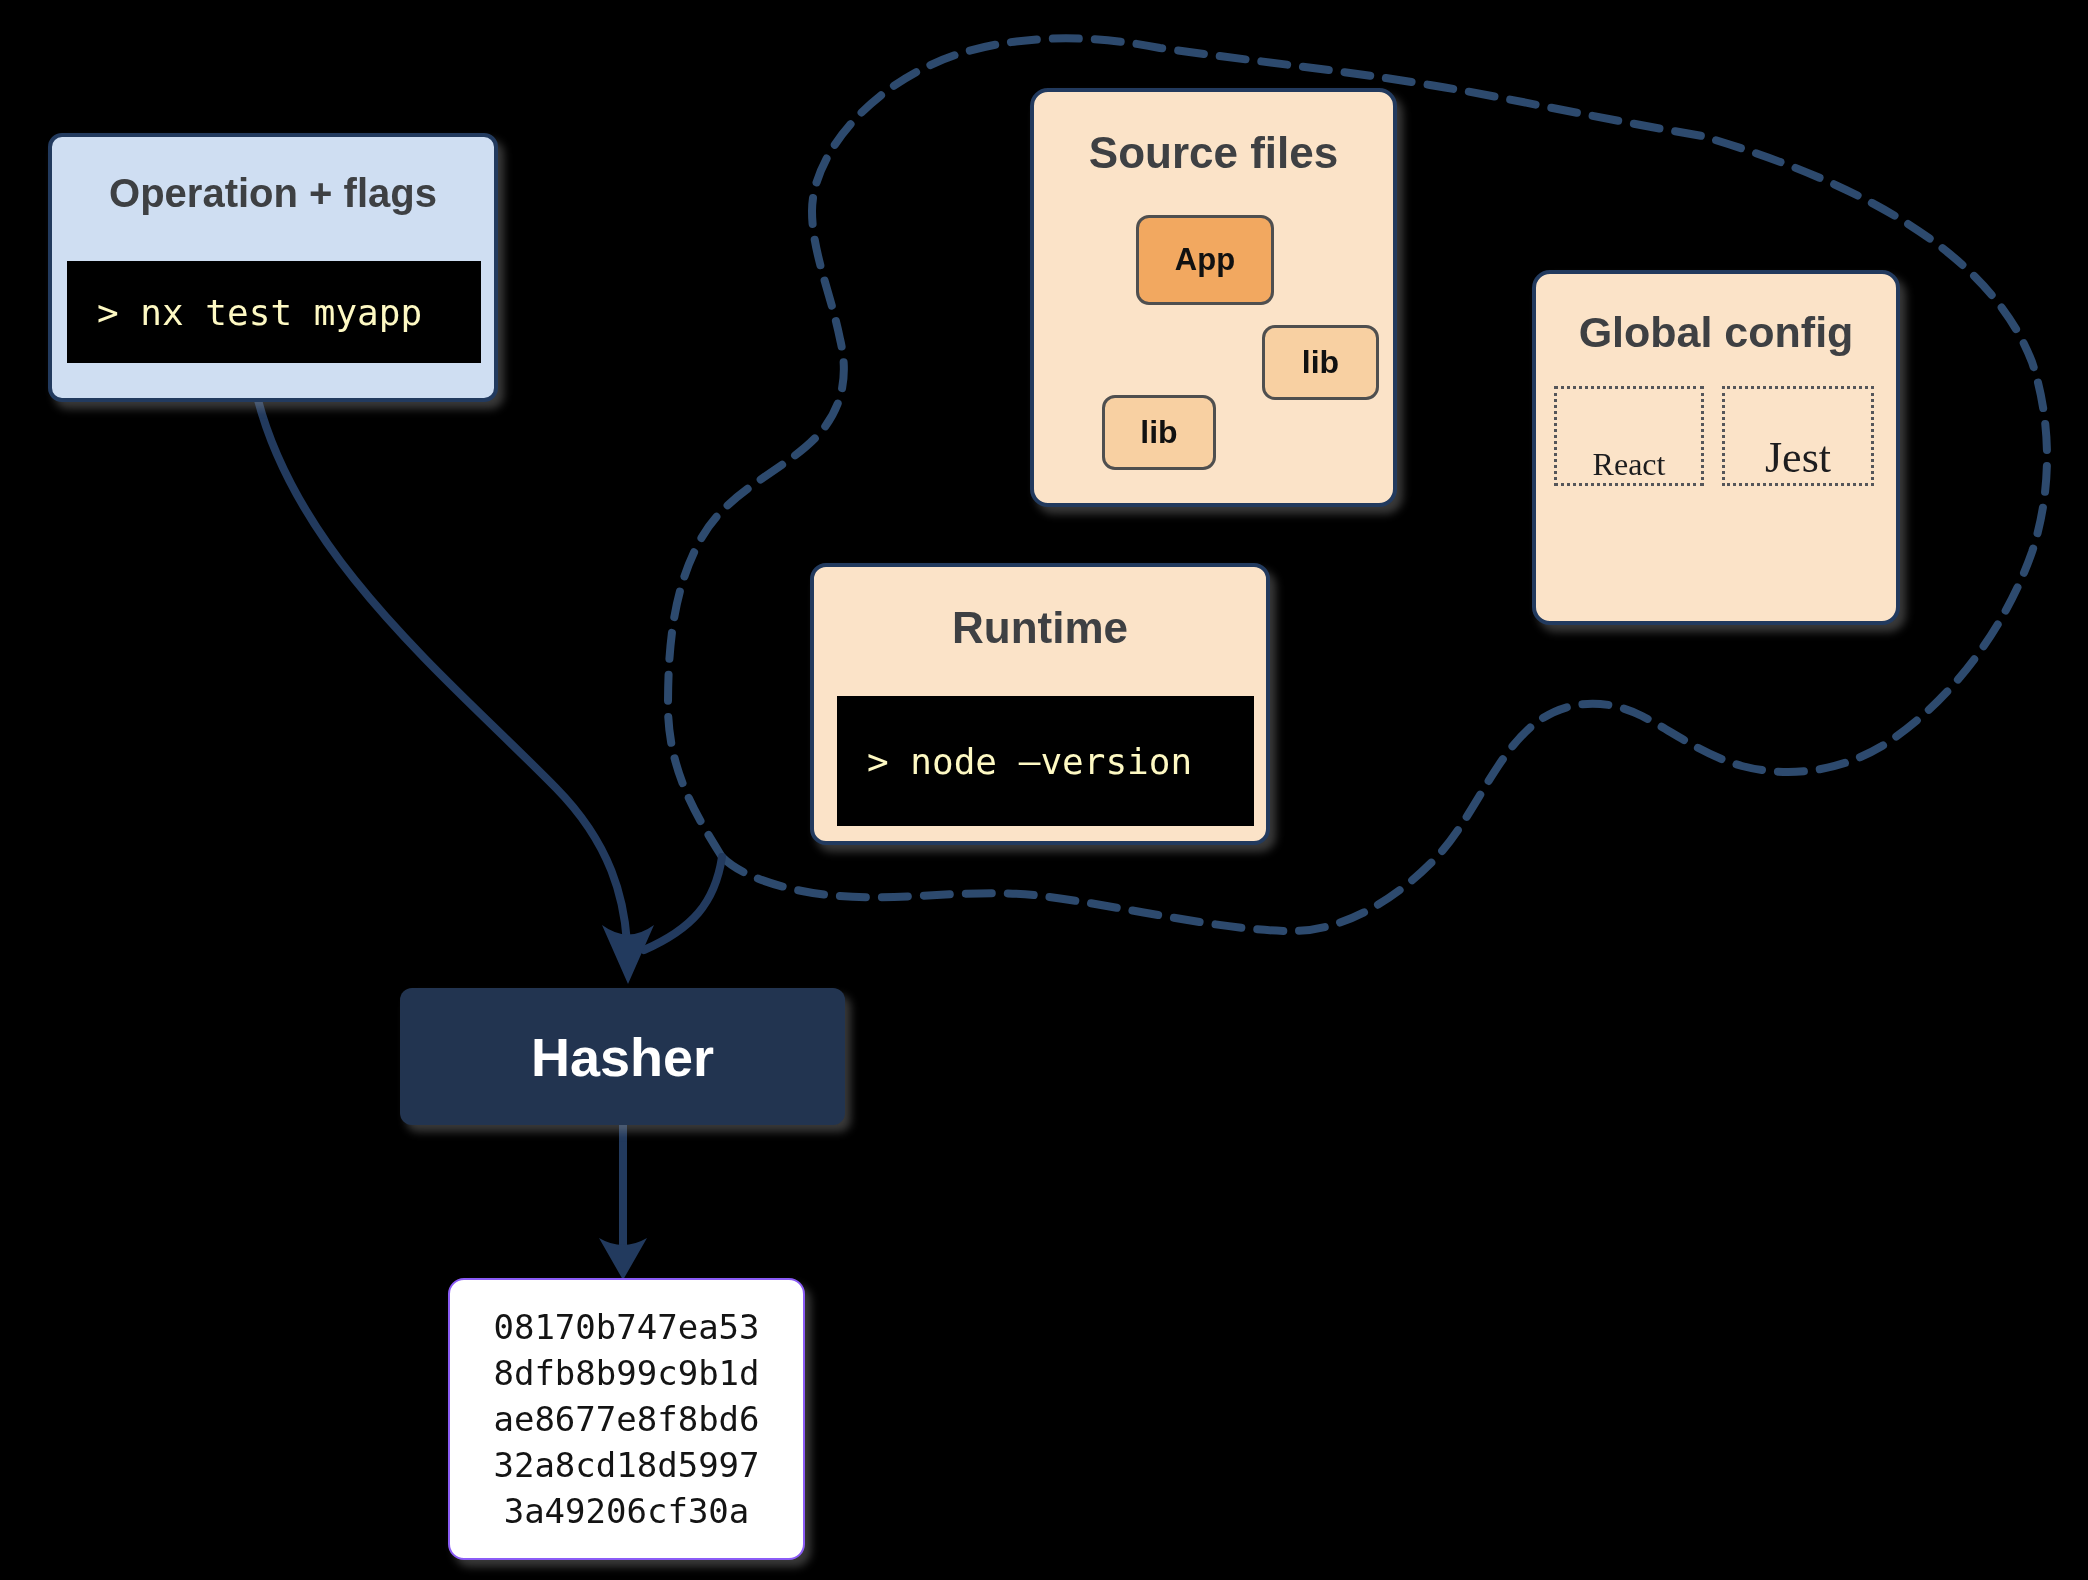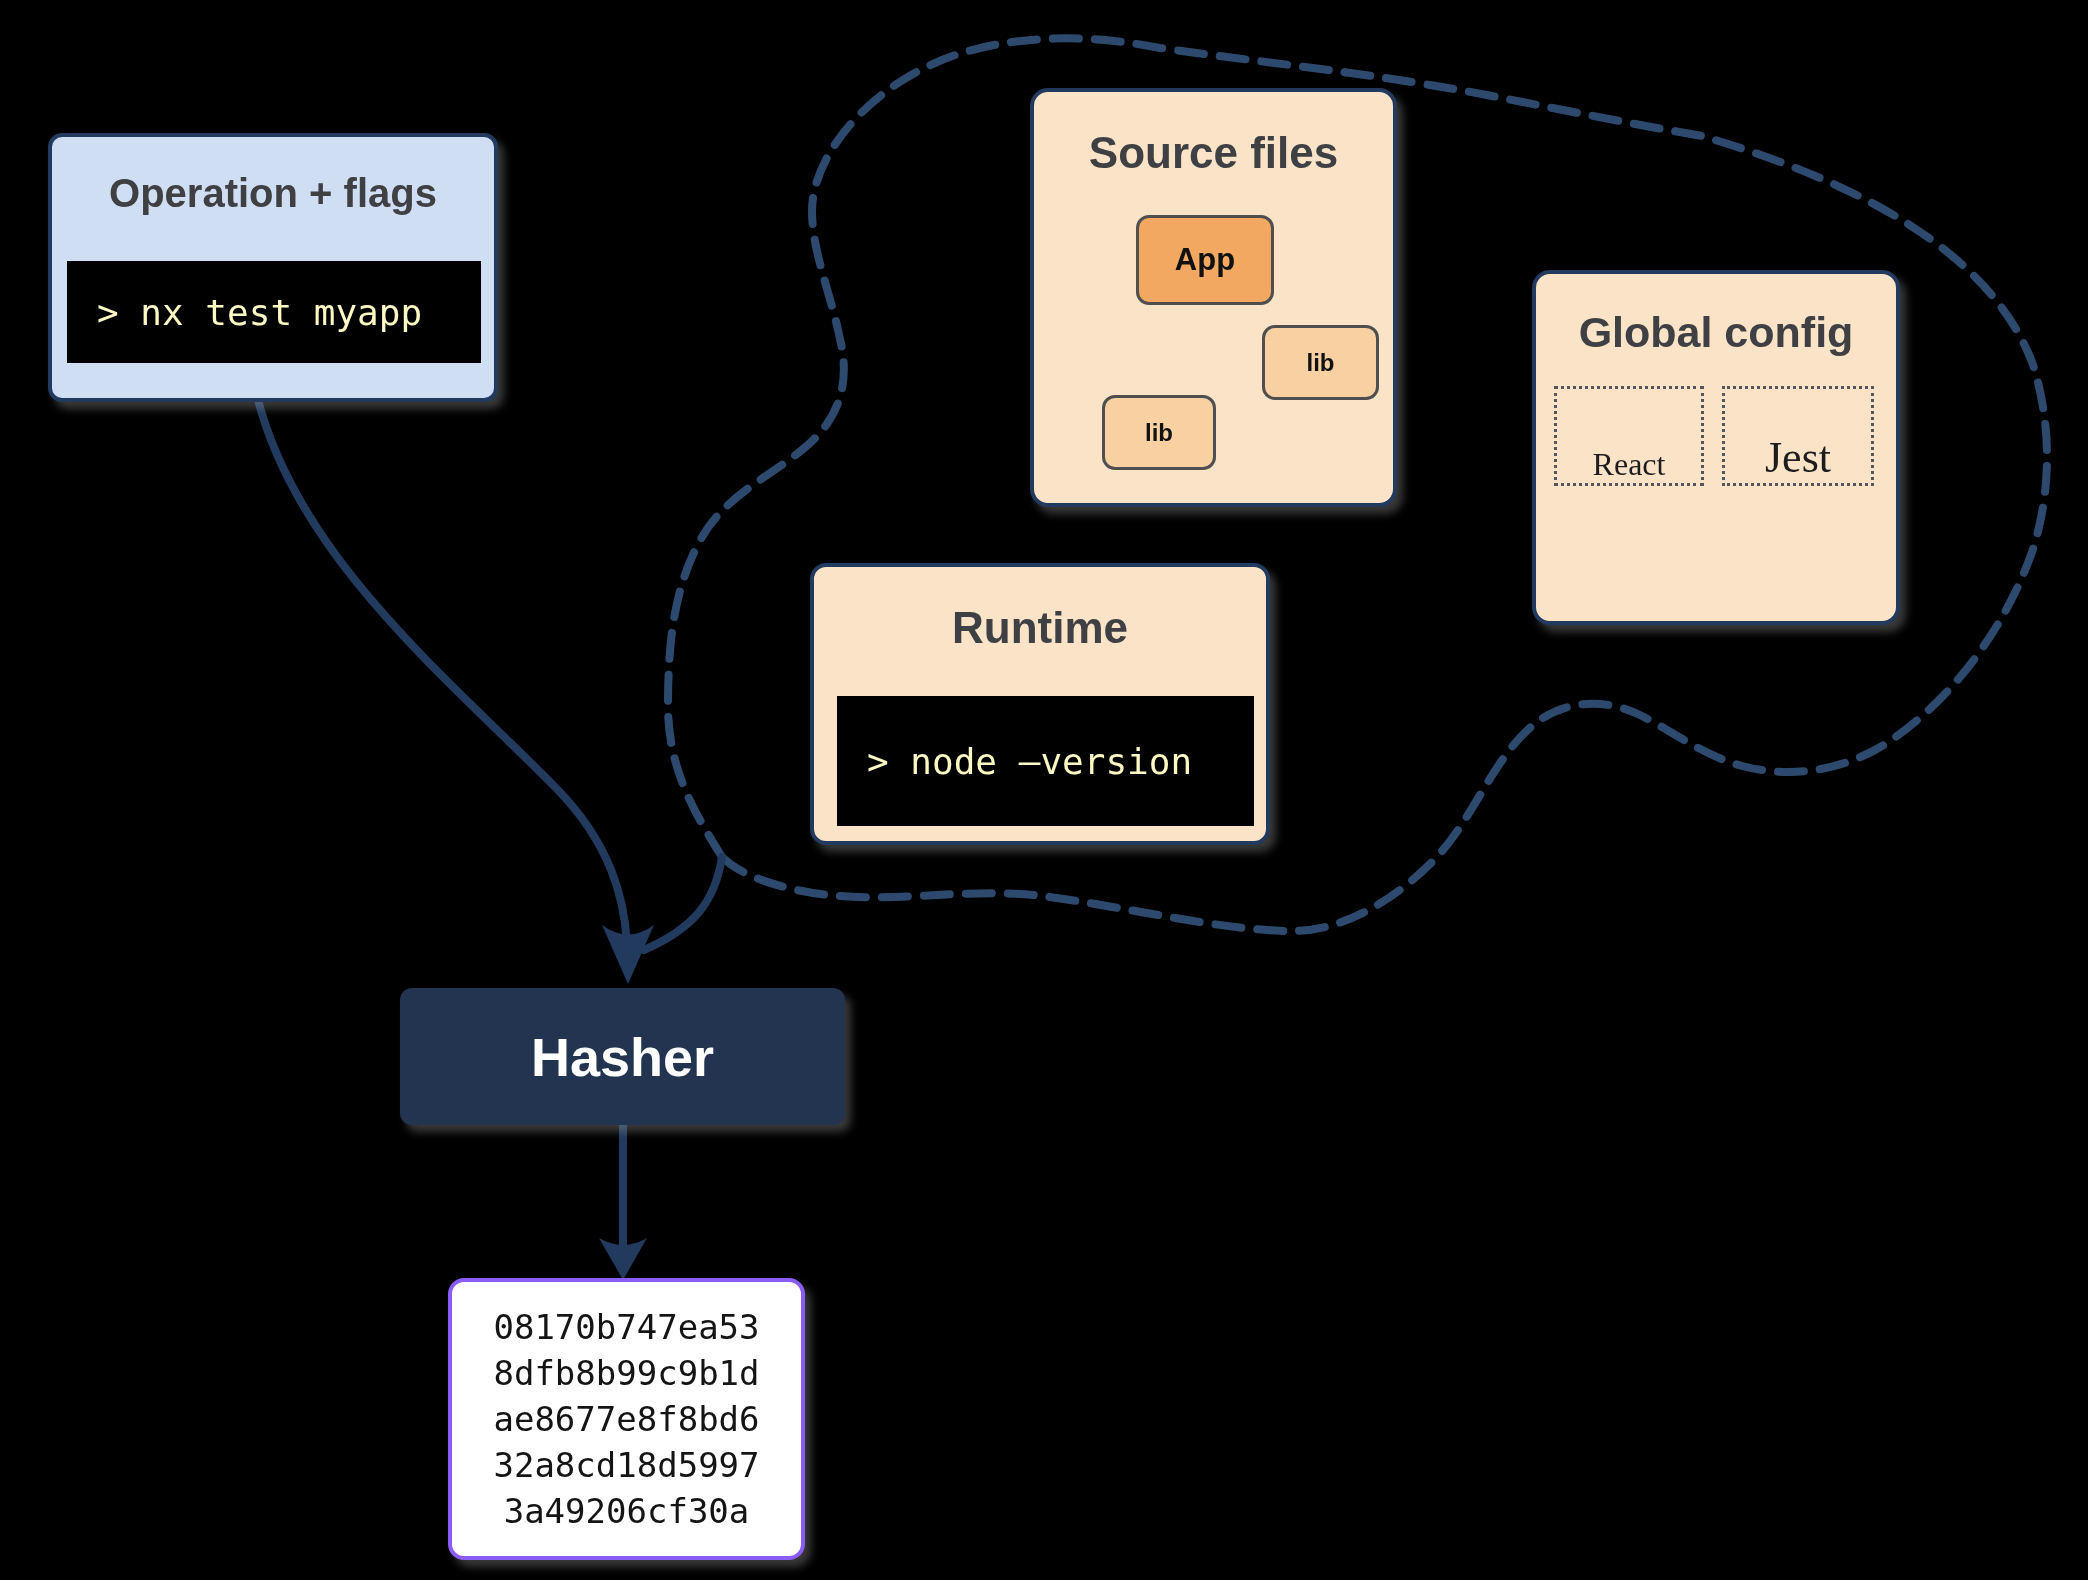--- a/index.html
+++ b/index.html
@@ -22,21 +22,21 @@
   .op-box{left:48px;top:133px;width:450px;height:269px;}
   .op-box .card-title{margin-top:34px;font-size:40px;}
   .op-terminal{left:15px;top:124px;width:414px;height:102px;}
 
   
   .source-box{left:1030px;top:88px;width:367px;height:419px;}
   .source-box .card-title{margin-top:36px;font-size:44px;}
   .node{position:absolute;border:3px solid #4f4f4f;border-radius:13px;display:flex;
         align-items:center;justify-content:center;font-weight:bold;color:#111;box-sizing:border-box;}
   .node.app{left:102px;top:123px;width:138px;height:90px;background:#f2a860;font-size:31px;}
-  .node.lib{background:#f8d0a2;font-size:24px;}
+  .node.lib{background:#f8d0a2;font-size:32px;}
   .node.lib-right{left:228px;top:233px;width:117px;height:75px;}
   .node.lib-left{left:68px;top:303px;width:114px;height:75px;}
 
   
   .global-box{left:1532px;top:270px;width:368px;height:355px;}
   .global-box .card-title{margin-top:34px;font-size:43px;}
   .dotted-box{position:absolute;border:3px dotted #55565a;display:flex;align-items:flex-end;
               justify-content:center;color:#1d1d1f;box-sizing:border-box;font-family:Liberation Serif, serif;}
   .dotted-react{left:18px;top:112px;width:150px;height:100px;font-size:32px;}
   .dotted-jest{left:186px;top:112px;width:152px;height:100px;font-size:44px;}
@@ -48,21 +48,21 @@
   .rt-terminal{left:23px;top:129px;width:417px;height:130px;}
 
   
   .hasher-box{position:absolute;left:400px;top:988px;width:445px;height:137px;background:#223450;
               border-radius:12px;display:flex;align-items:center;justify-content:center;
               color:#fff;font-weight:bold;font-size:54px;
               box-shadow:6px 7px 9px rgba(150,150,150,0.38);}
 
   
   .hash-box{position:absolute;left:448px;top:1278px;width:357px;height:282px;background:#fff;
-            border:4px solid #8b5cf6;border-radius:16px;box-sizing:border-box;
+            border:2px solid #8b5cf6;border-radius:16px;box-sizing:border-box;
             display:flex;flex-direction:column;align-items:center;justify-content:center;
             font-family:"DejaVu Sans Mono","Liberation Mono",monospace;font-size:34px;
             line-height:46px;color:#141414;box-shadow:6px 7px 9px rgba(150,150,150,0.38);}
 </style>
 </head>
 <body>
 
 <div class="canvas">
 
   <svg class="layer" width="2088" height="1580" viewBox="0 0 2088 1580">

